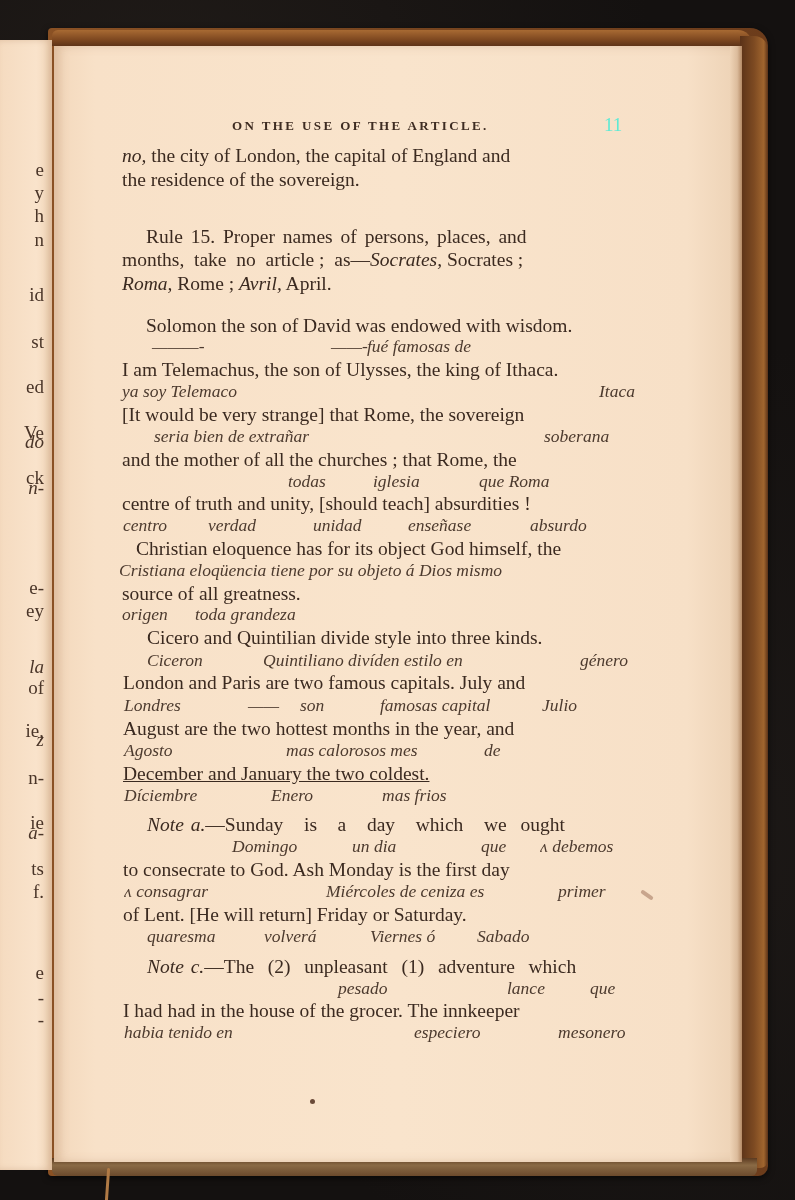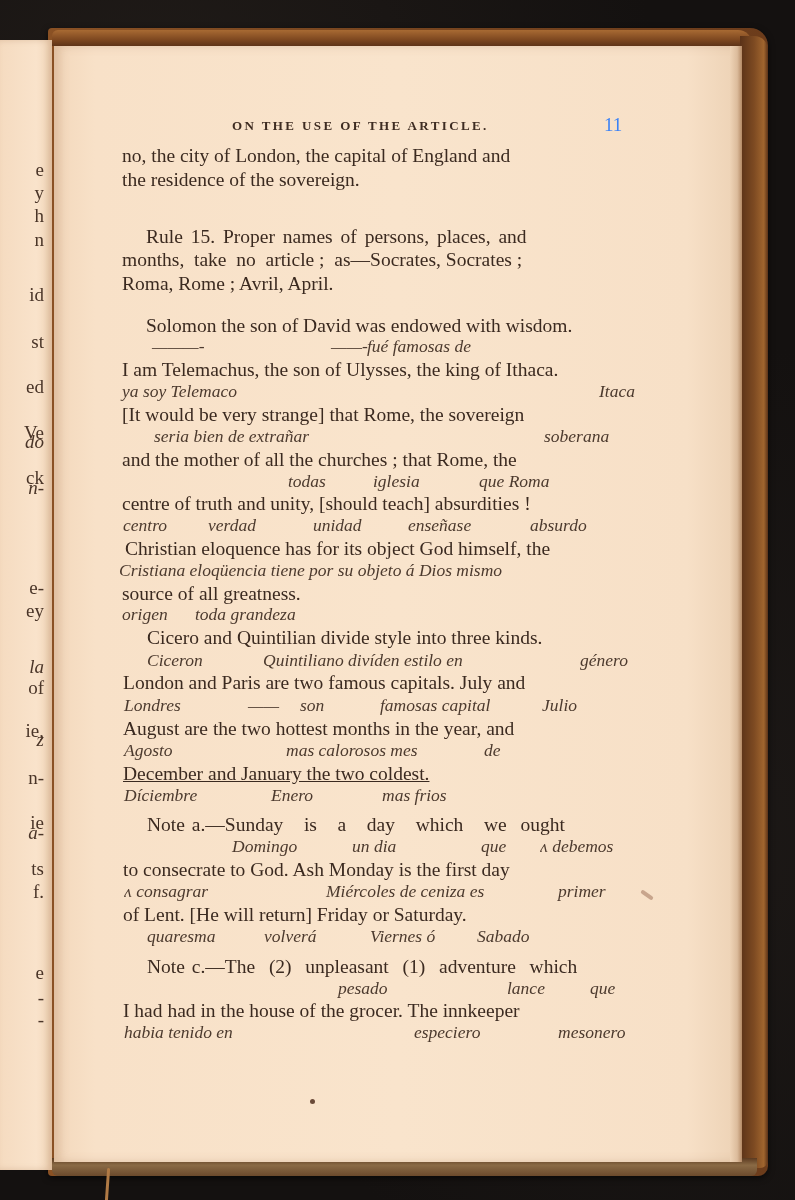--- a/index.html
+++ b/index.html
@@ -65,29 +65,29 @@
   .left-line.it { font-style: italic; margin-top: 32px; }
 
   
   .running-head {
     position: absolute; left: 232px; top: 118px;
     font-size: 13px; letter-spacing: 2.4px; color: #3e2c22; font-weight: bold;
     text-transform: uppercase;
   }
   .page-number {
     position: absolute; left: 604px; top: 114px;
-    font-size: 19px; color: #3b82f6;
+    font-size: 19px; color: #5eead4;
   }
   .line {
     position: absolute; white-space: nowrap; color: #3b2a20;
     font-size: 19.5px; line-height: 1;
   }
   .line.gloss { font-style: italic; font-size: 17.5px; color: #4c3a2e; }
   .w { position: absolute; white-space: nowrap; }
-  .it { }
+  .it { font-style: italic; }
   .dot {
     position: absolute; left: 310px; top: 1099px; width: 5px; height: 5px;
     border-radius: 50%; background: #6a4a38;
   }
   .smudge {
     position: absolute; left: 640px; top: 893px; width: 14px; height: 4px;
     background: #b48c74; transform: rotate(35deg); border-radius: 2px; opacity: 0.7;
   }
 </style>
 </head>
@@ -175,21 +175,21 @@
 
 <div class="line" style="left:122px; top:494px;">centre of truth and unity, [should teach] absurdities !</div>
 <div class="line gloss" style="left:0; top:517px;">
   <span class="w" style="left:123px">centro</span>
   <span class="w" style="left:208px">verdad</span>
   <span class="w" style="left:313px">unidad</span>
   <span class="w" style="left:408px">enseñase</span>
   <span class="w" style="left:530px">absurdo</span>
 </div>
 
-<div class="line" style="left:125px; top:539px;">Christian eloquence has for its object God himself, the</div>
+<div class="line" style="left:136px; top:539px;">Christian eloquence has for its object God himself, the</div>
 <div class="line gloss" style="left:0; top:562px;">
   <span class="w" style="left:119px">Cristiana  eloqüencia tiene por su objeto á Dios mismo</span>
 </div>
 
 <div class="line" style="left:122px; top:584px;">source of all greatness.</div>
 <div class="line gloss" style="left:0; top:606px;">
   <span class="w" style="left:122px">origen</span>
   <span class="w" style="left:195px">toda grandeza</span>
 </div>
 

